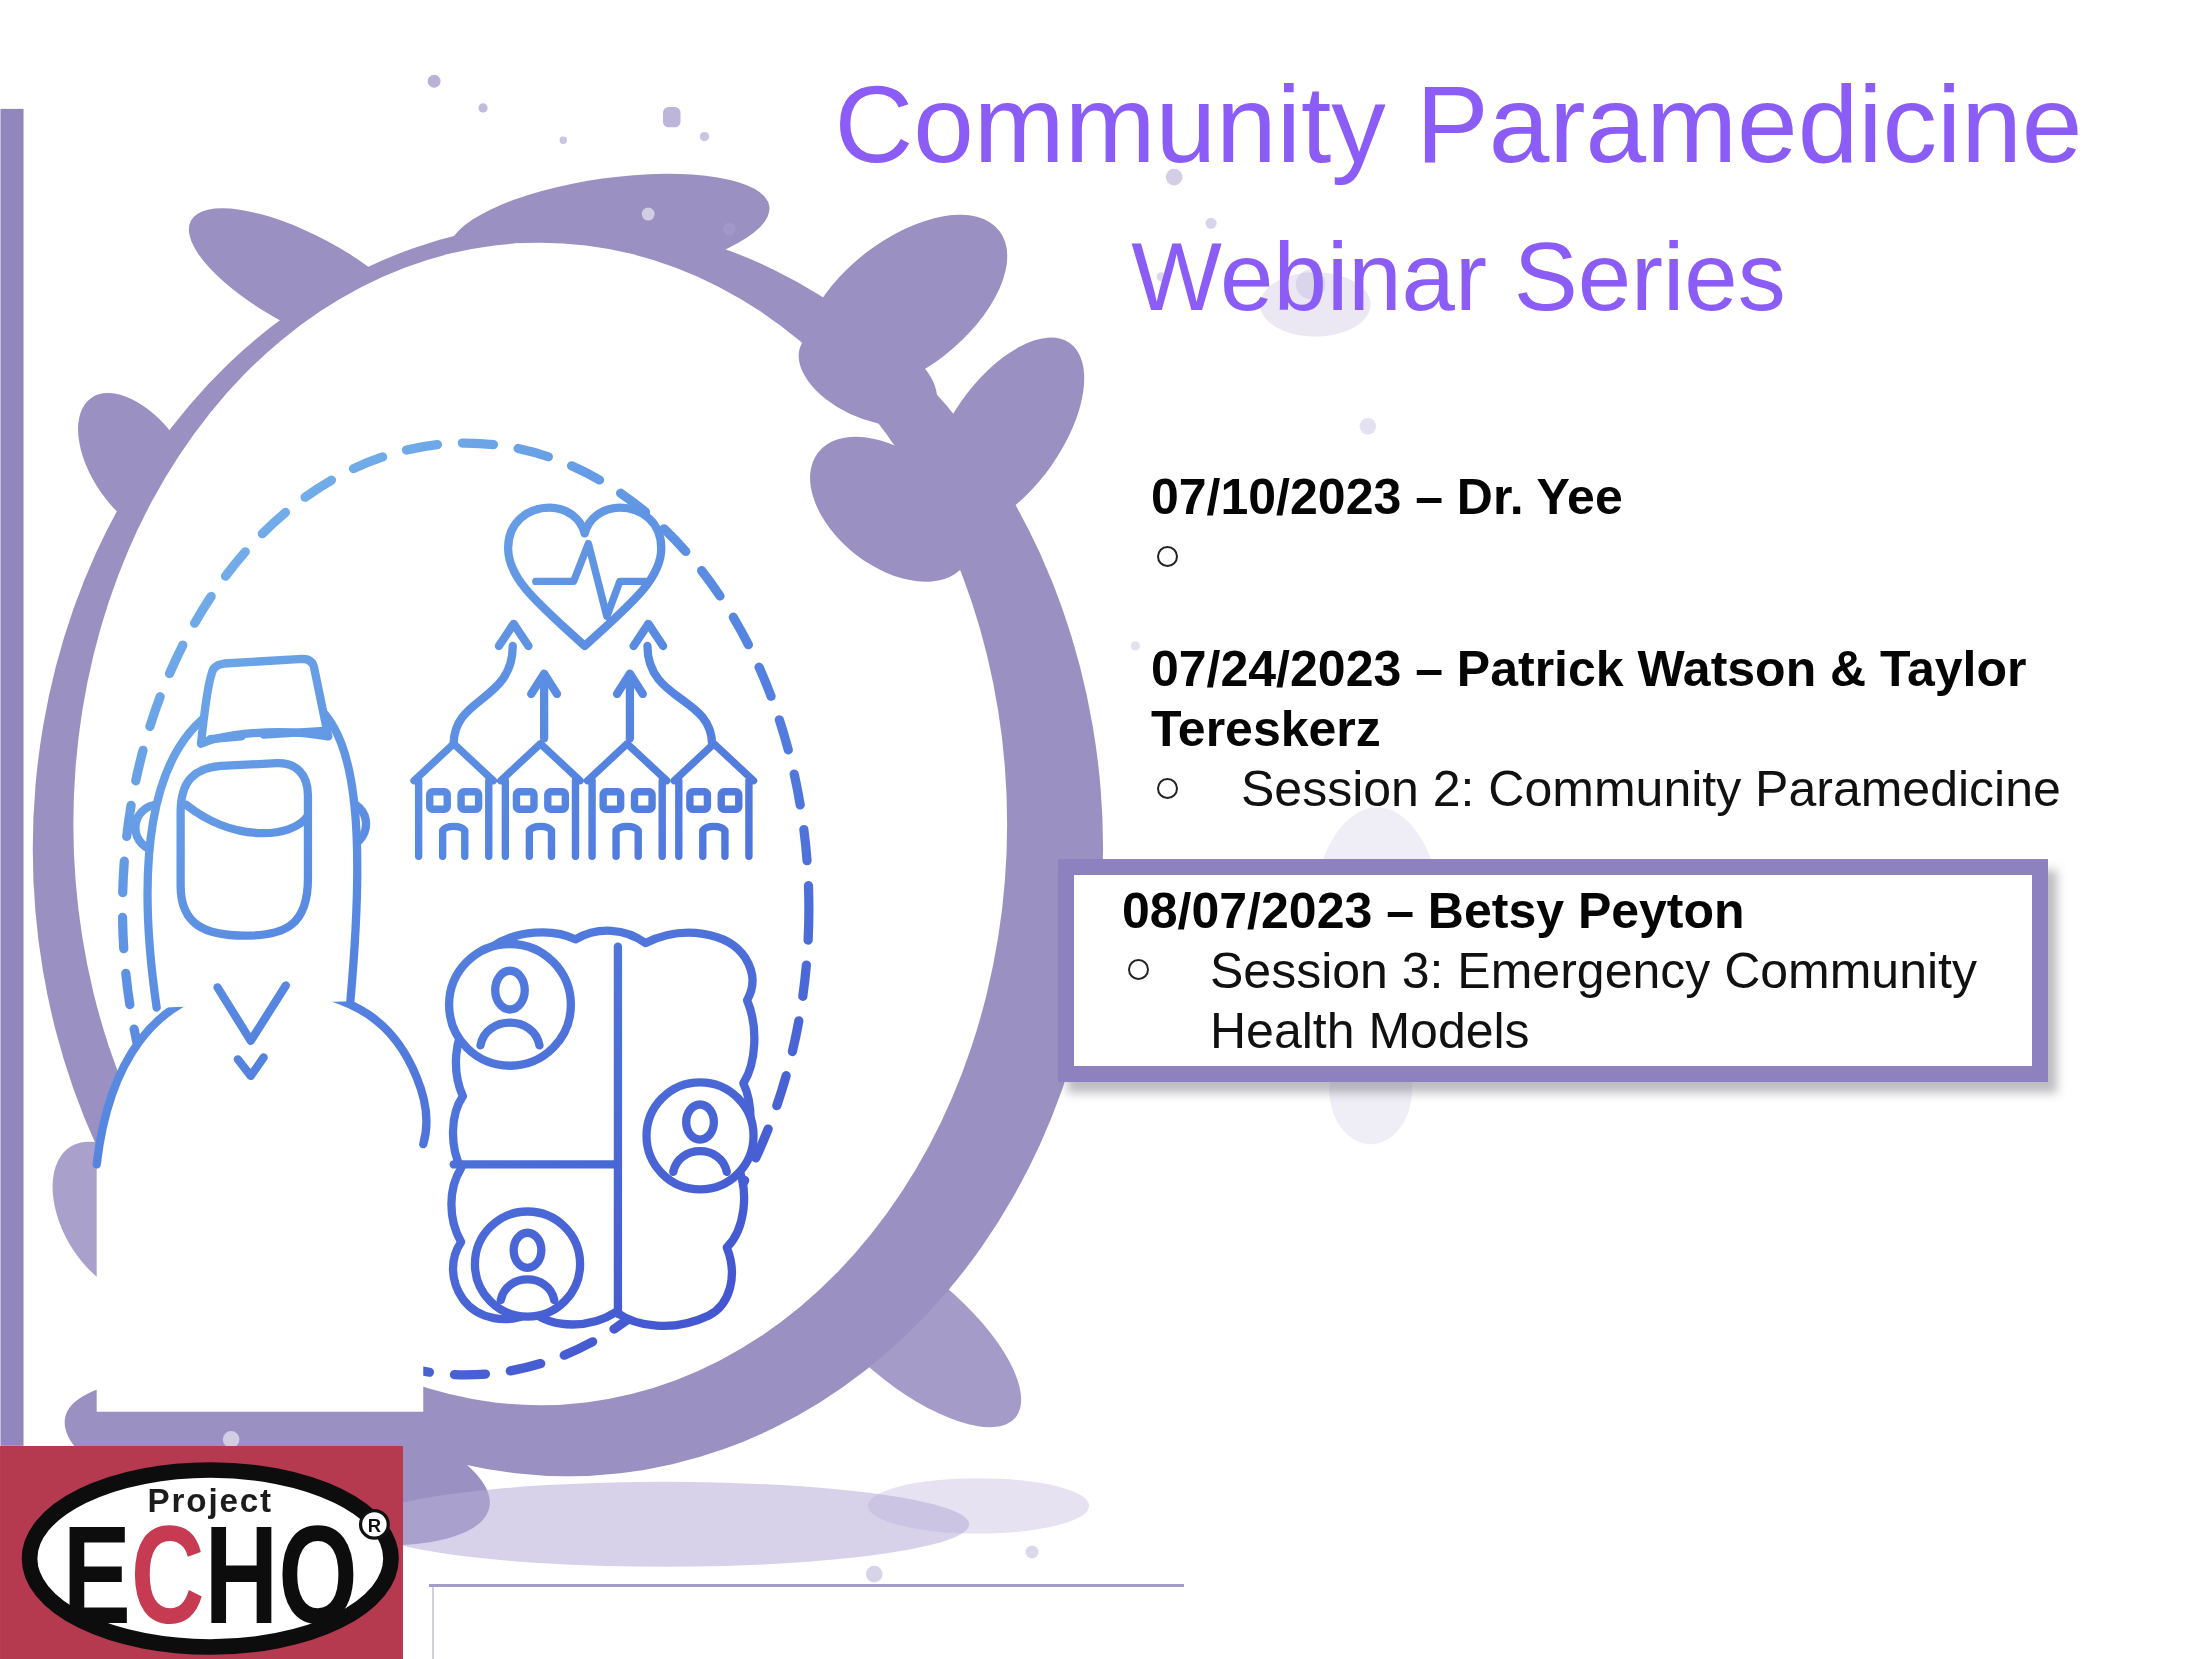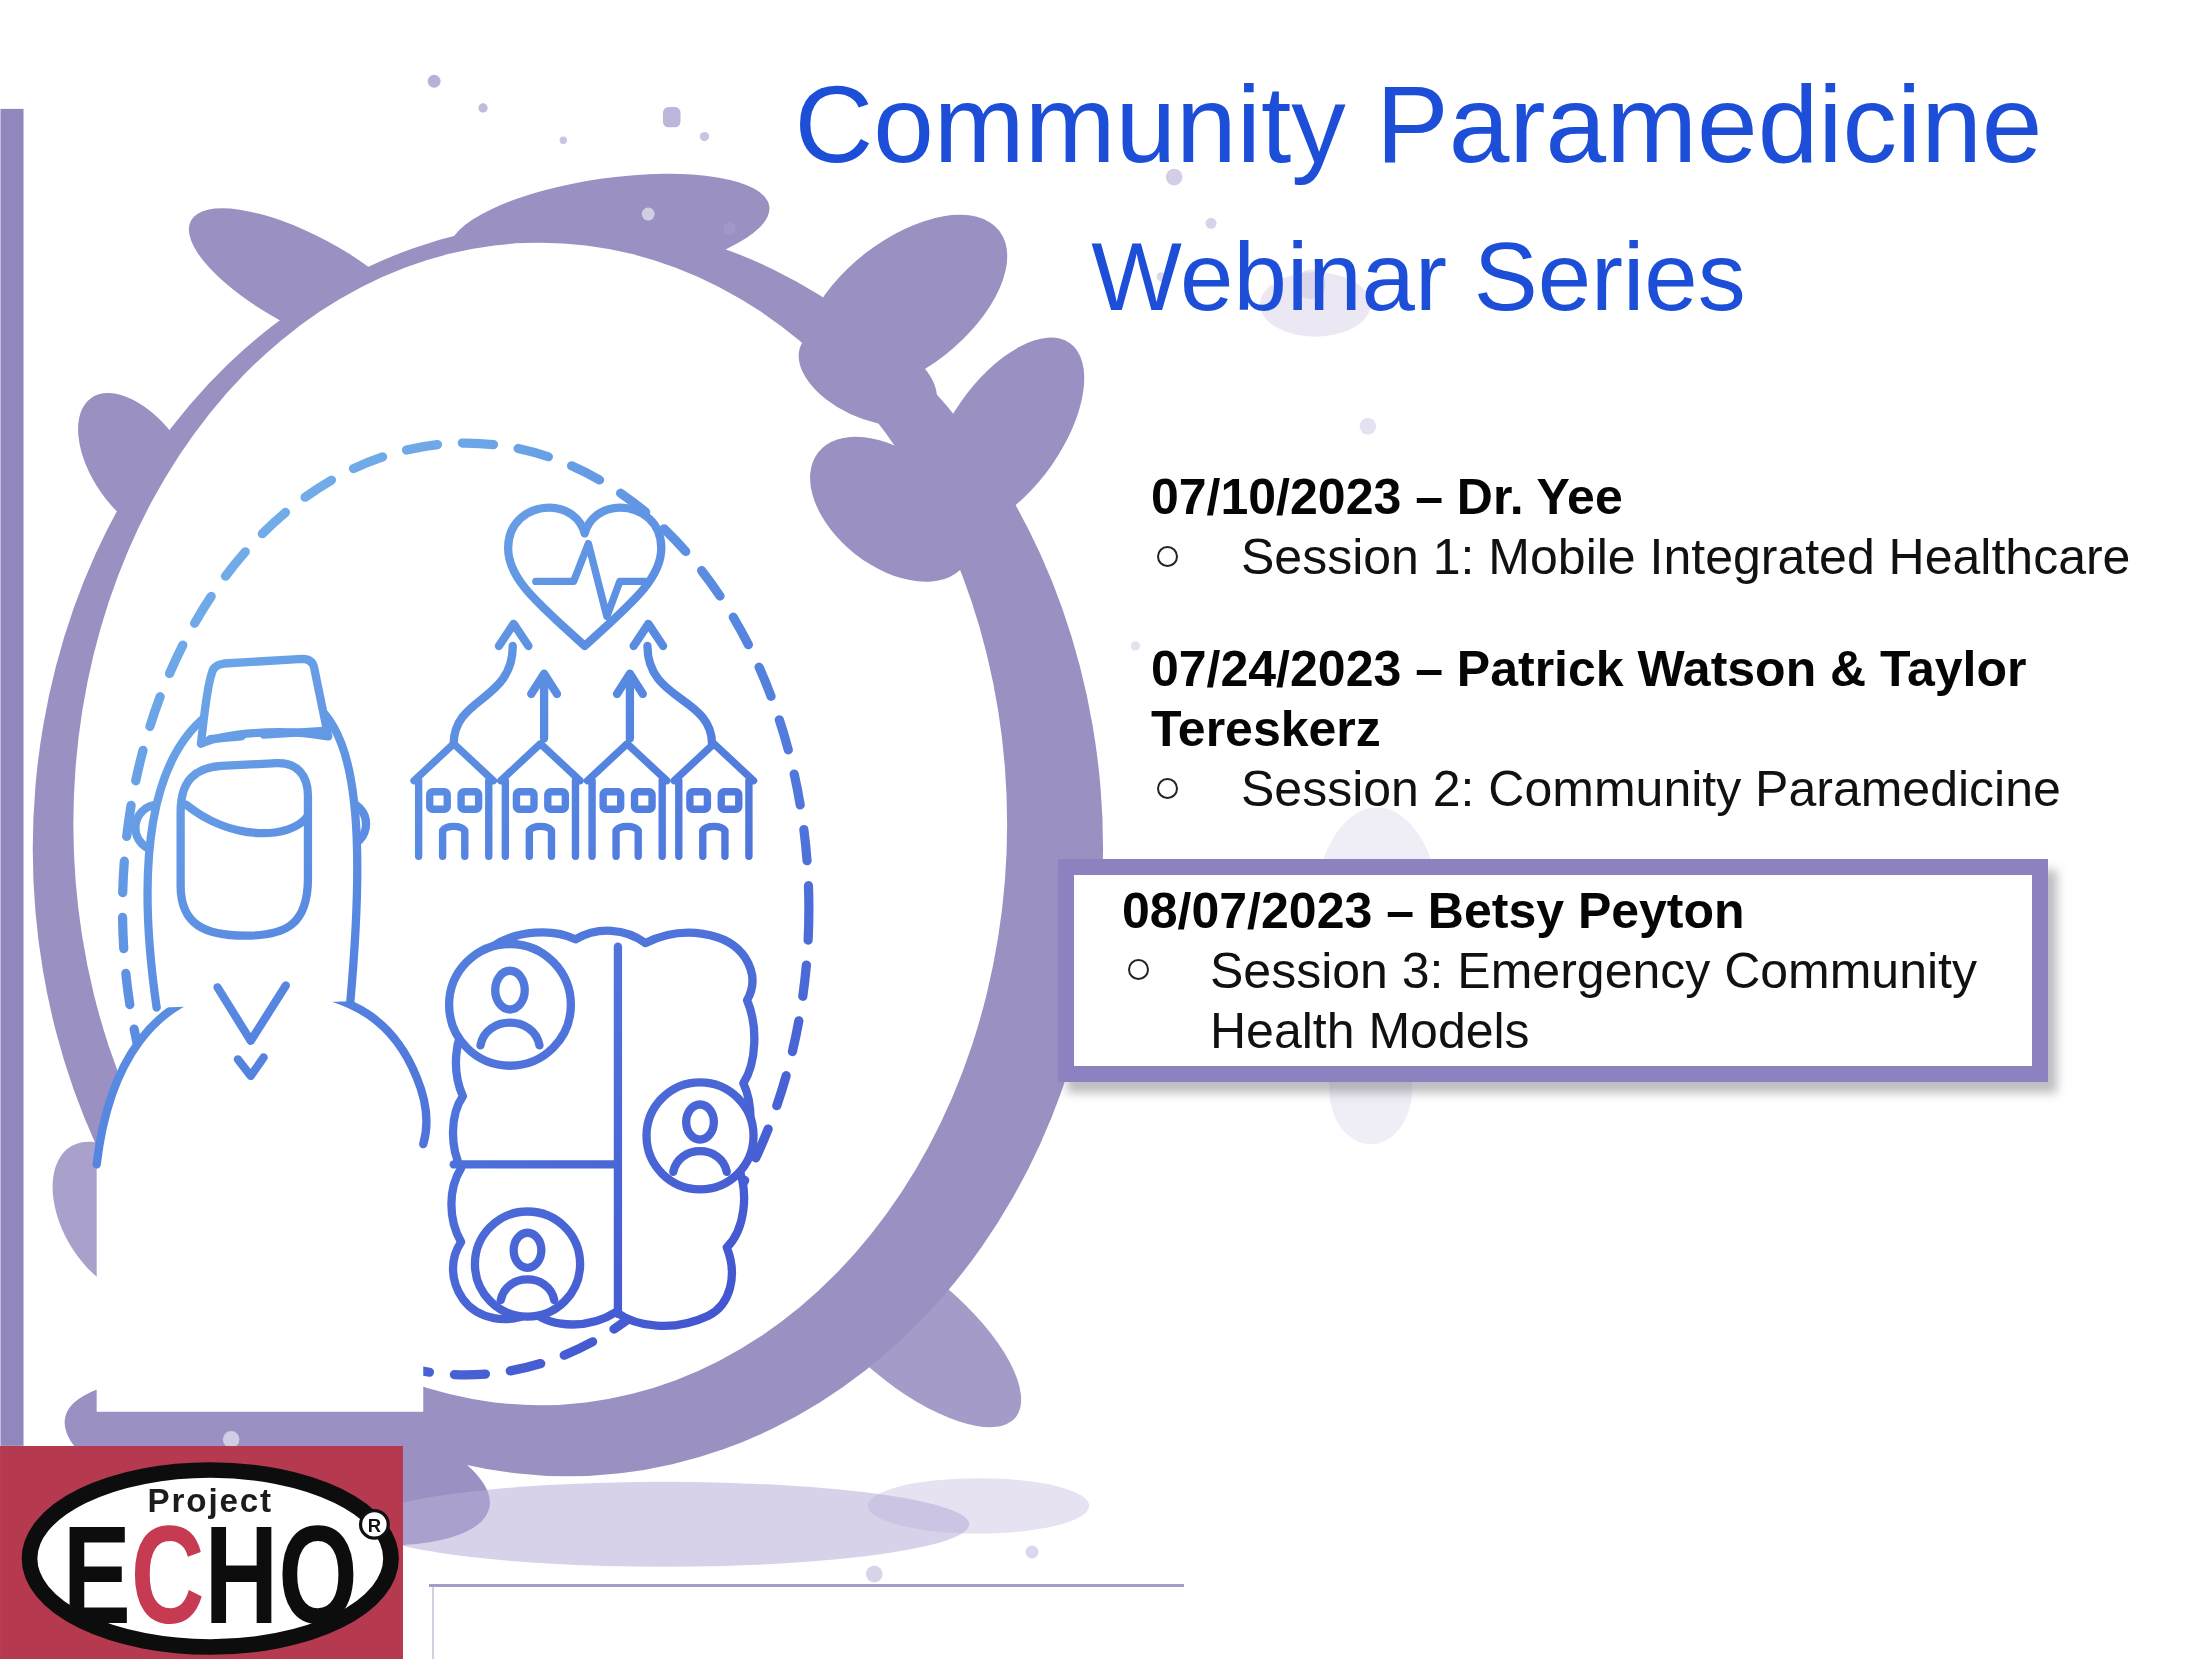--- a/index.html
+++ b/index.html
@@ -3,21 +3,21 @@
 <meta charset="utf-8">
 <style>
   html,body{margin:0;padding:0;background:#ffffff;}
   .slide{
     position:relative;width:2208px;height:1659px;overflow:hidden;background:#ffffff;
     font-family:"Liberation Sans","DejaVu Sans",sans-serif;color:#0b0b0b;
   }
   svg{display:block;}
   .decor{position:absolute;left:0;top:0;}
   .illustration{position:absolute;left:69px;top:240px;}
-  .title-block{position:absolute;left:680px;top:55px;width:1477px;text-align:center;color:#1d4ed8;}
+  .title-block{position:absolute;left:720px;top:55px;width:1477px;text-align:center;color:#8b5cf6;}
   .title-line1{font-size:109px;line-height:138px;white-space:nowrap;}
   .title-line2{font-size:96px;line-height:118px;margin-top:25px;white-space:nowrap;}
   .sched{position:absolute;left:1151px;width:1061px;font-size:50px;line-height:60px;}
   .sched-1{top:467px;}
   .sched-2{top:639px;}
   .date-line{font-weight:bold;color:#050505;}
   .sess-line{position:relative;padding-left:90px;color:#111;}
   .bullet{
     position:absolute;left:5.5px;top:18.5px;width:21px;height:21px;box-sizing:border-box;
     border:2.8px solid #232323;border-radius:50%;background:transparent;
@@ -187,21 +187,20 @@
 
   <div class="title-block">
     <div class="title-line1">Community Paramedicine</div>
     <div class="title-line2">Webinar Series</div>
   </div>
 
   <div class="sched sched-1">
     <div class="date-line">07/10/2023 – Dr. Yee</div>
     <div class="sess-line">
       <span class="bullet"></span>
-      <span class="sess-text">Session 1: Mobile Integrated Healthcare</span>
     </div>
   </div>
 
   <div class="sched sched-2">
     <div class="date-line">07/24/2023 – Patrick Watson &amp; Taylor Tereskerz</div>
     <div class="sess-line">
       <span class="bullet"></span>
       <span class="sess-text">Session 2: Community Paramedicine</span>
     </div>
   </div>

